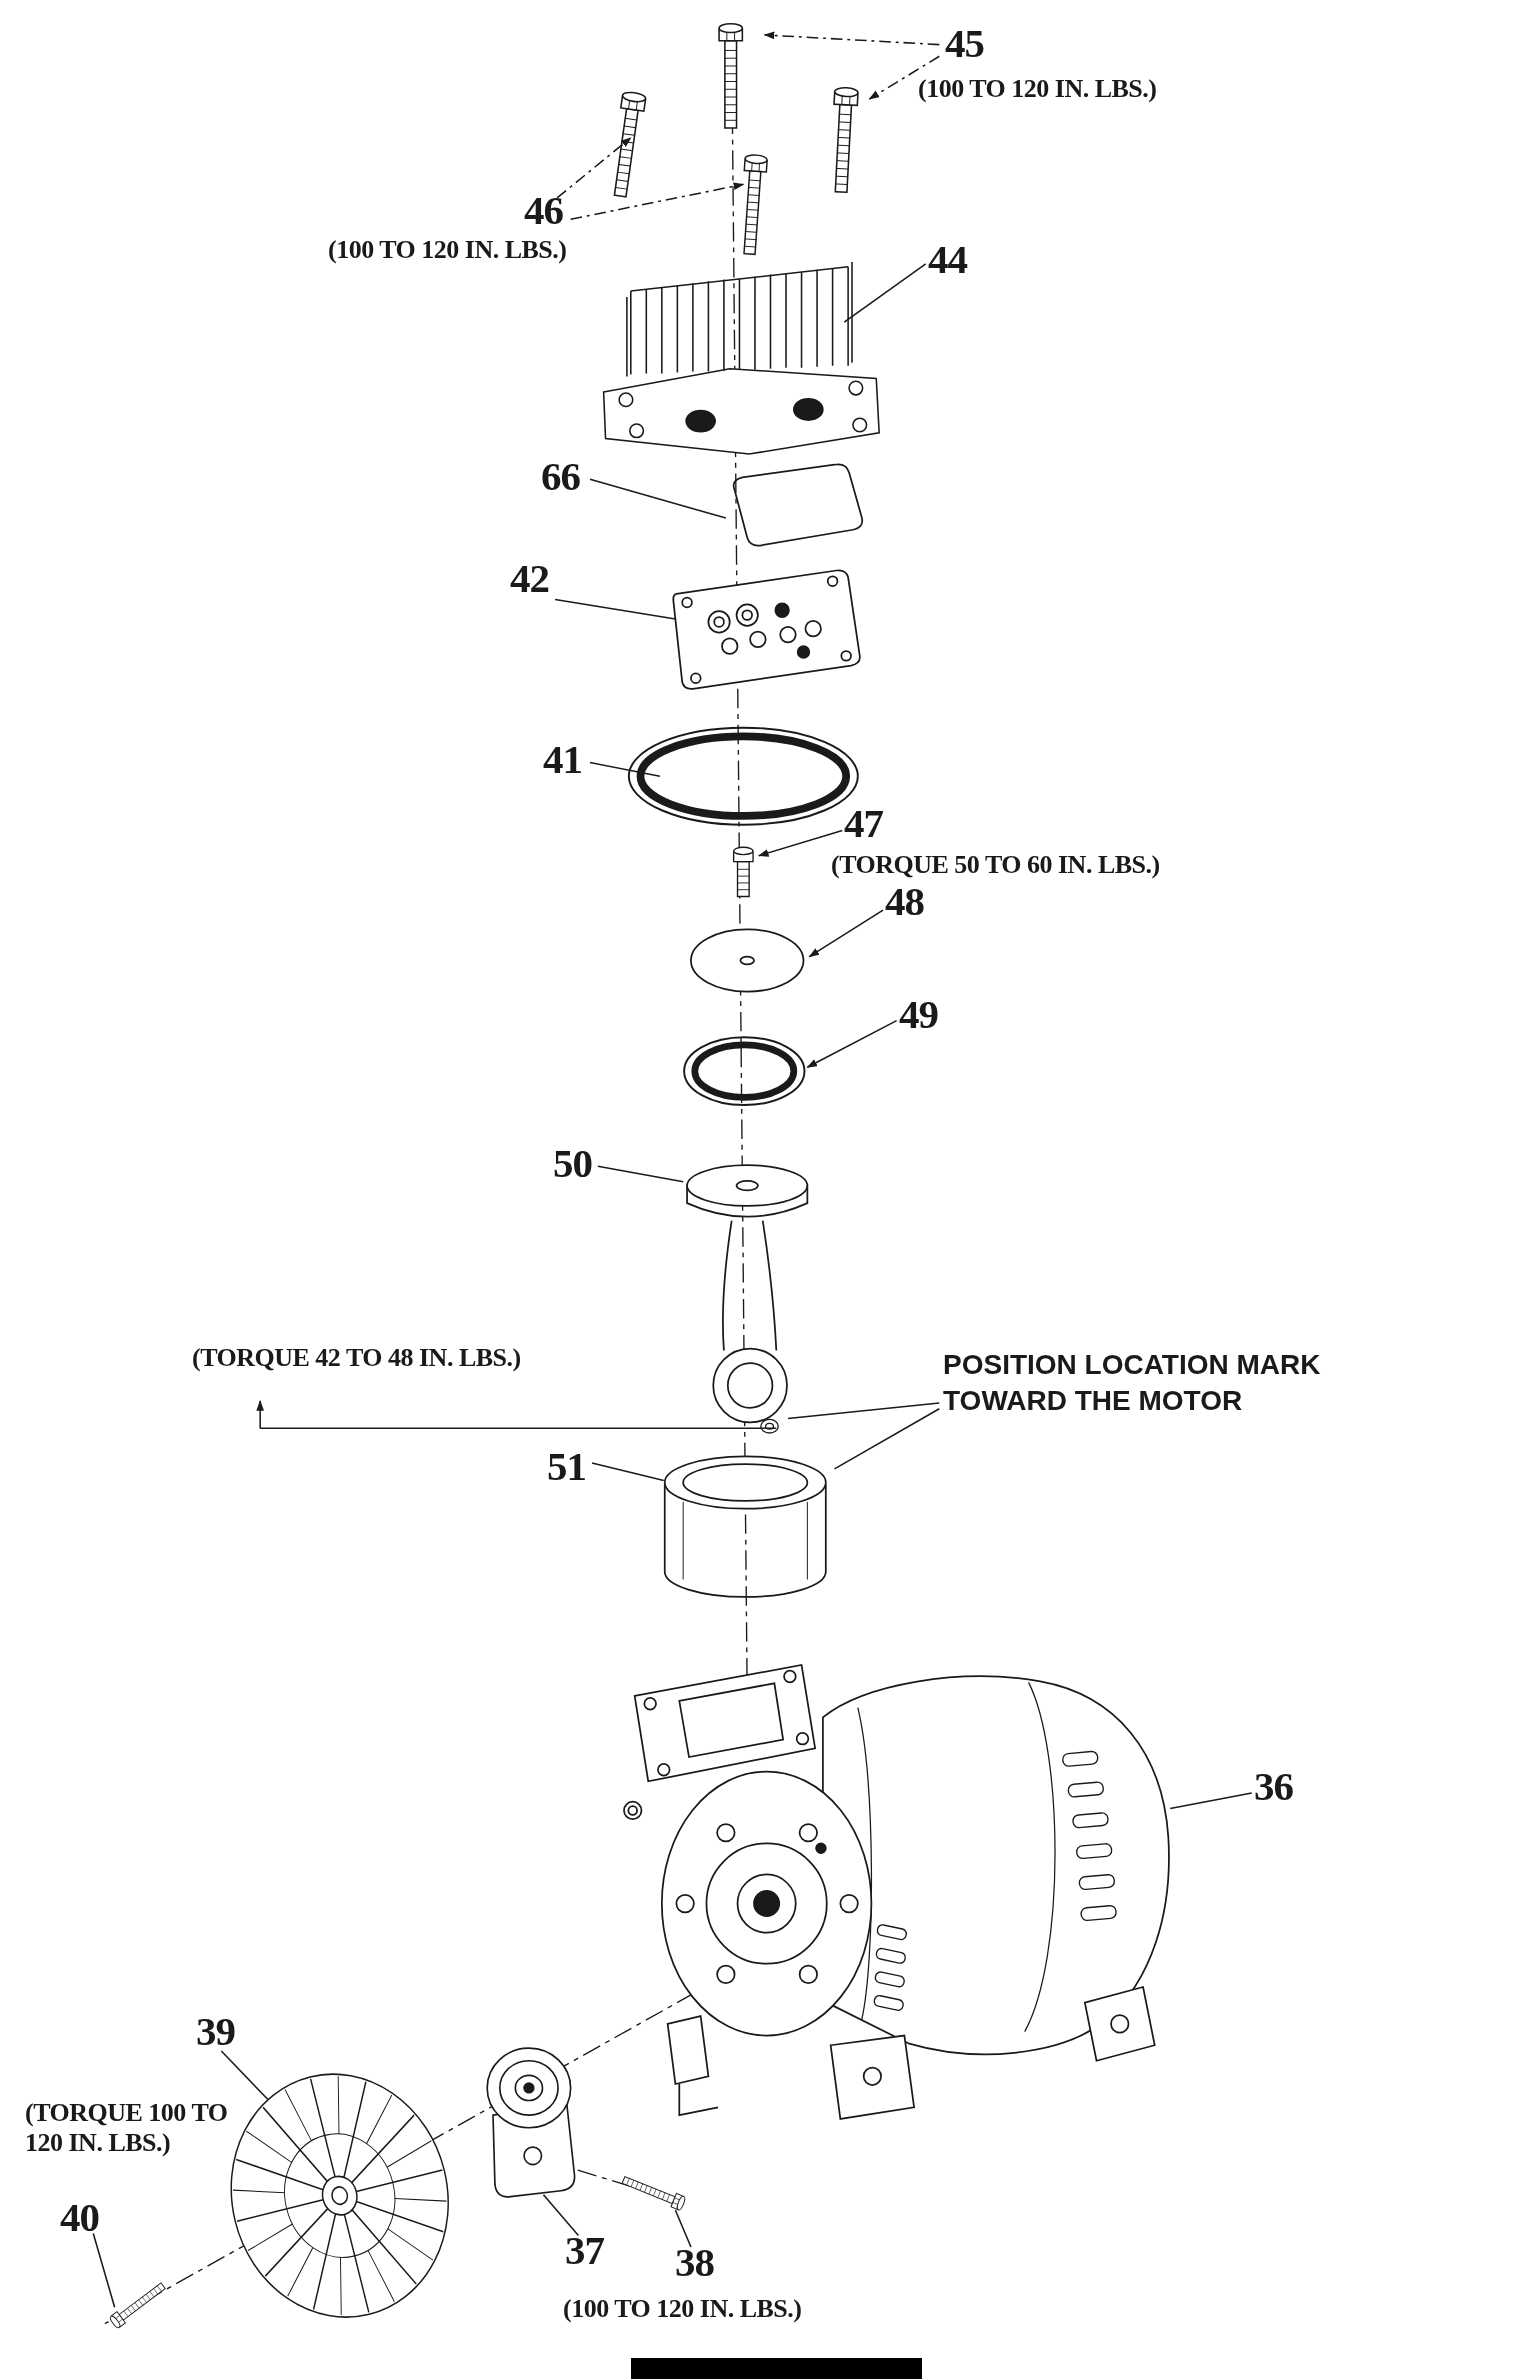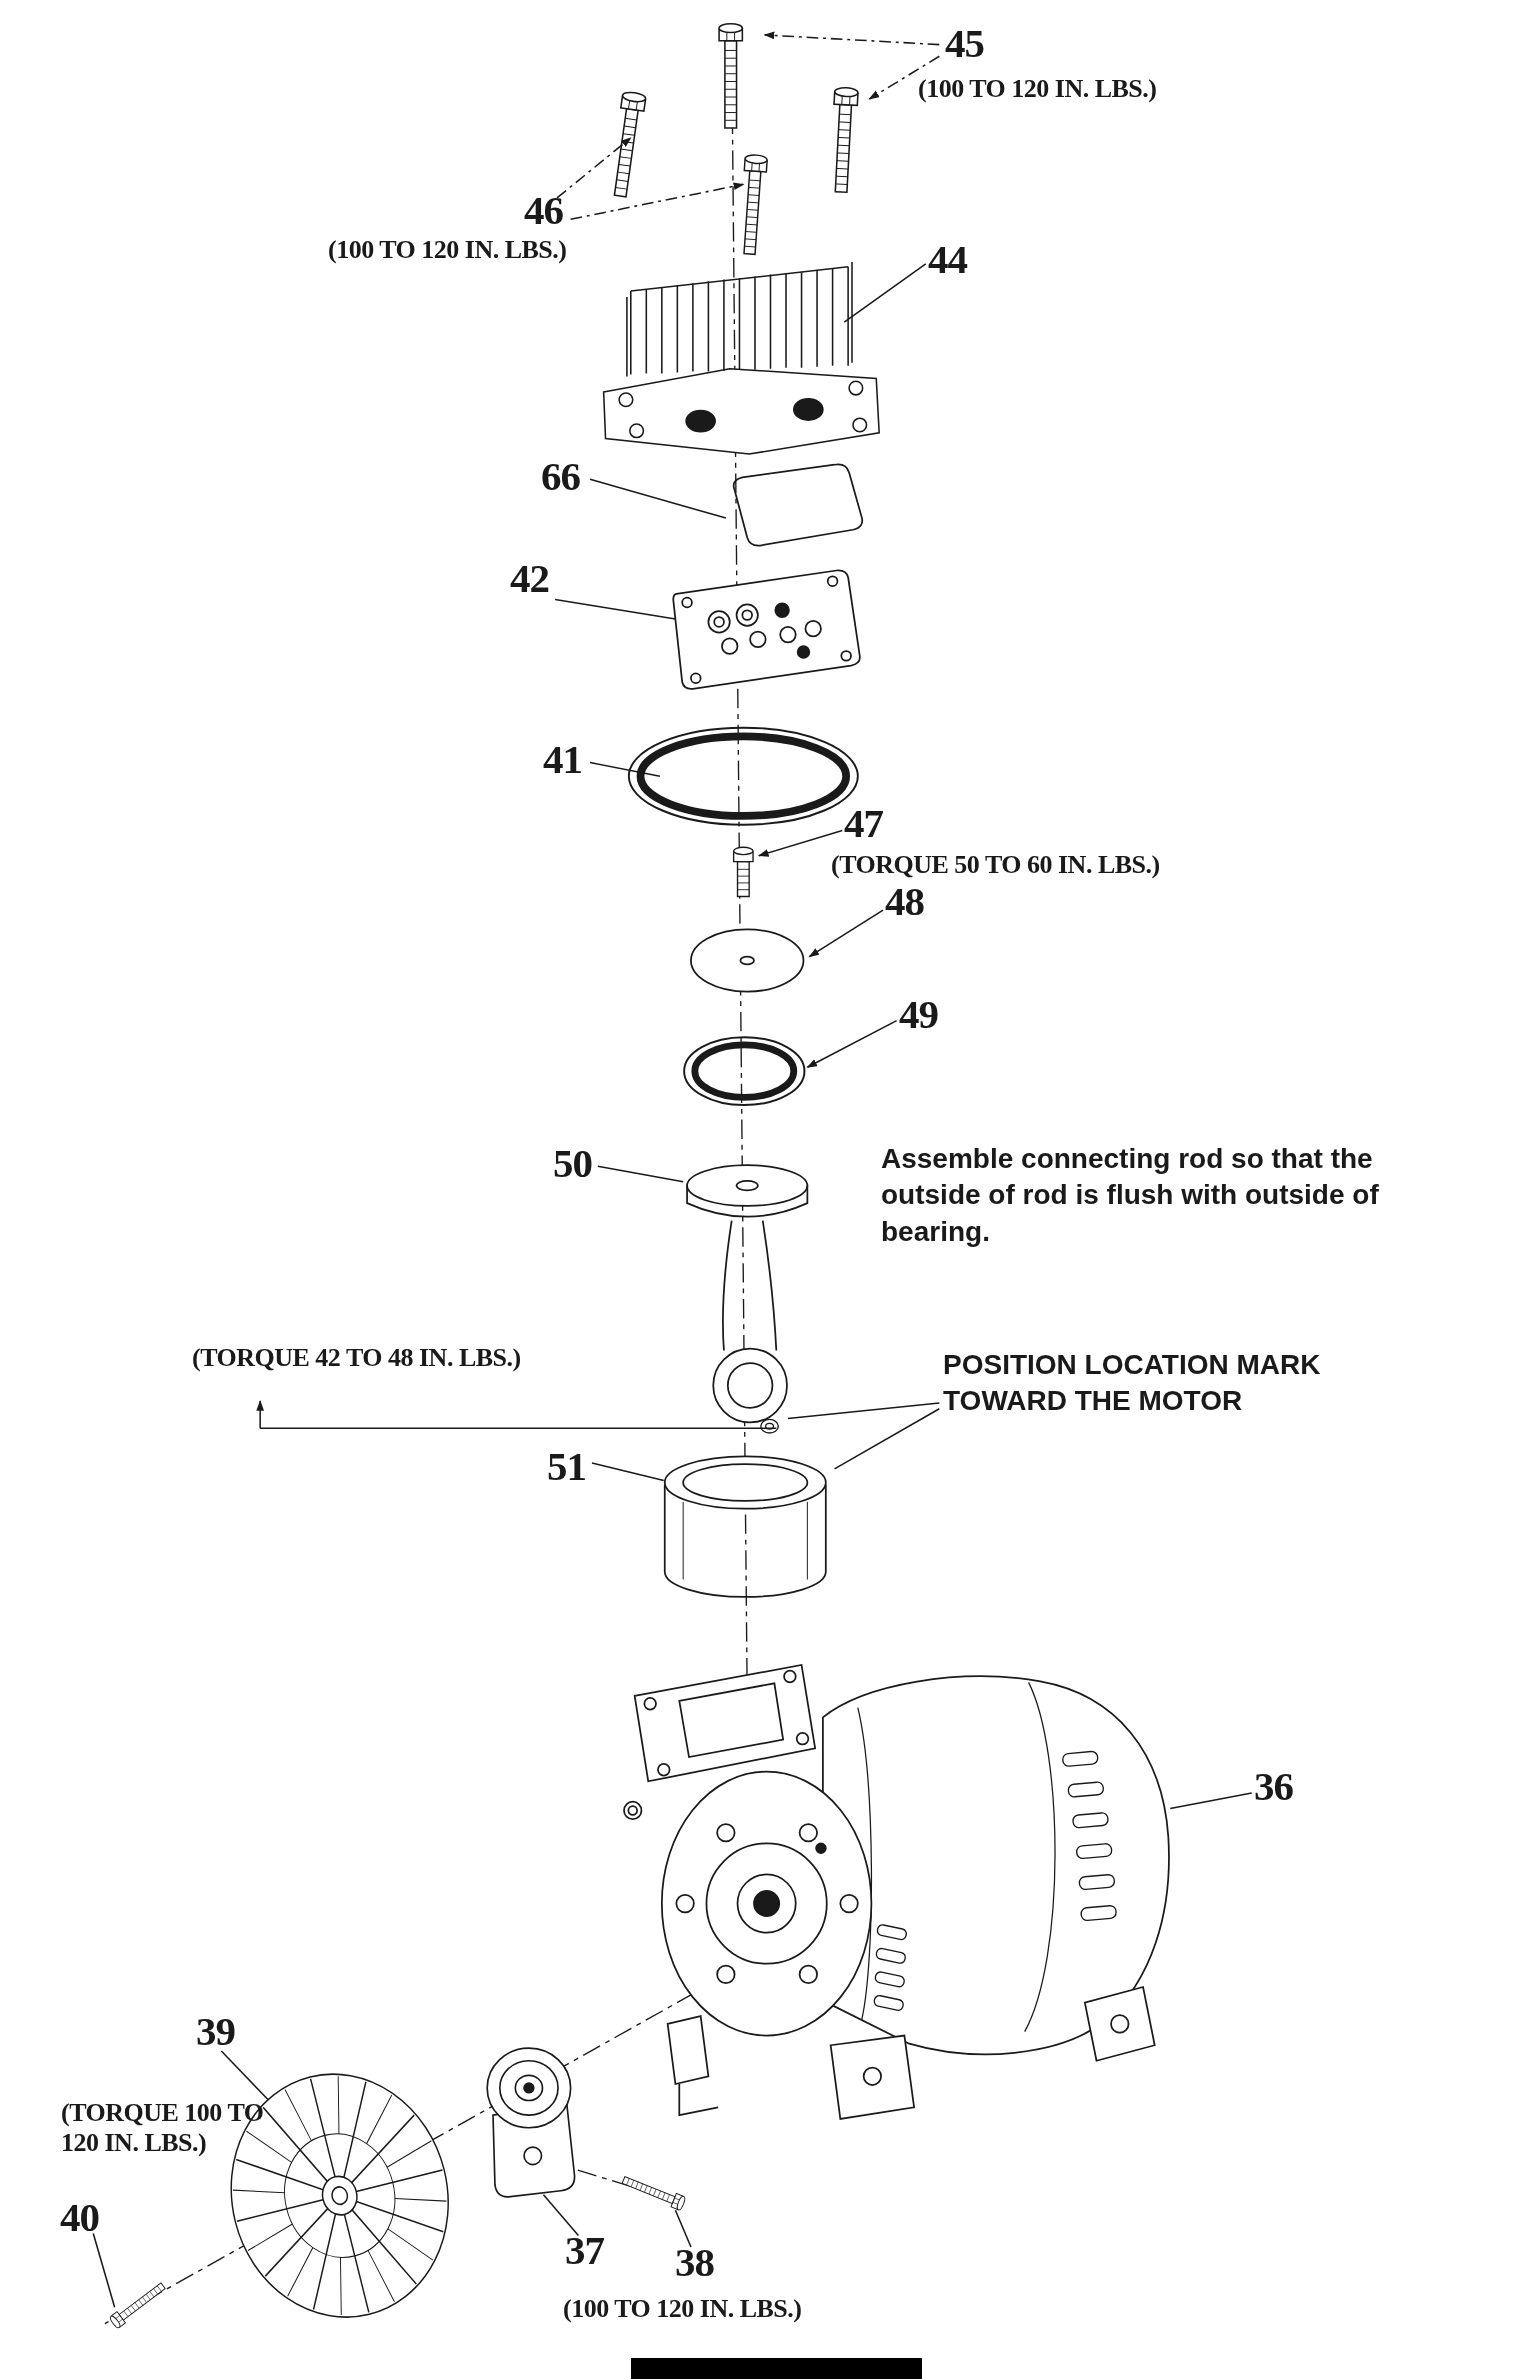--- a/index.html
+++ b/index.html
@@ -25,21 +25,21 @@
   }
   .note {
     position: absolute;
     font-family: "Liberation Serif", serif;
     font-weight: 700;
     font-size: 26px;
     letter-spacing: -0.5px;
     line-height: 1.15;
     white-space: nowrap;
   }
-  .note.wrap { white-space: normal; margin-left: 36px; }
+  .note.wrap { white-space: normal; }
   .bignote {
     position: absolute;
     font-family: "Liberation Sans", sans-serif;
     font-weight: 700;
     font-size: 28px;
     line-height: 1.3;
   }
   .footerbar { position: absolute; background: #000; }
 </style>
 </head>
@@ -264,21 +264,20 @@
   <div class="num" style="left:510px;top:558px">42</div>
   <div class="num" style="left:543px;top:739px">41</div>
 
   <div class="num" style="left:844px;top:803px">47</div>
   <div class="note" style="left:831px;top:850px">(TORQUE 50 TO 60 IN. LBS.)</div>
 
   <div class="num" style="left:885px;top:881px">48</div>
   <div class="num" style="left:899px;top:994px">49</div>
   <div class="num" style="left:553px;top:1143px">50</div>
 
-  <div class="bignote" style="left:881px;top:1141px;width:582px">Assemble connecting rod so that the outside of rod is flush with outside of bearing.</div>
   <div class="note" style="left:192px;top:1343px">(TORQUE 42 TO 48 IN. LBS.)</div>
   <div class="bignote" style="left:943px;top:1347px;width:378px">POSITION LOCATION MARK TOWARD THE MOTOR</div>
 
   <div class="num" style="left:547px;top:1446px">51</div>
   <div class="num" style="left:1254px;top:1766px">36</div>
   <div class="num" style="left:196px;top:2011px">39</div>
 
   <div class="note wrap" style="left:25px;top:2098px;width:209px">(TORQUE 100 TO 120 IN. LBS.)</div>
   <div class="num" style="left:60px;top:2197px">40</div>
 

